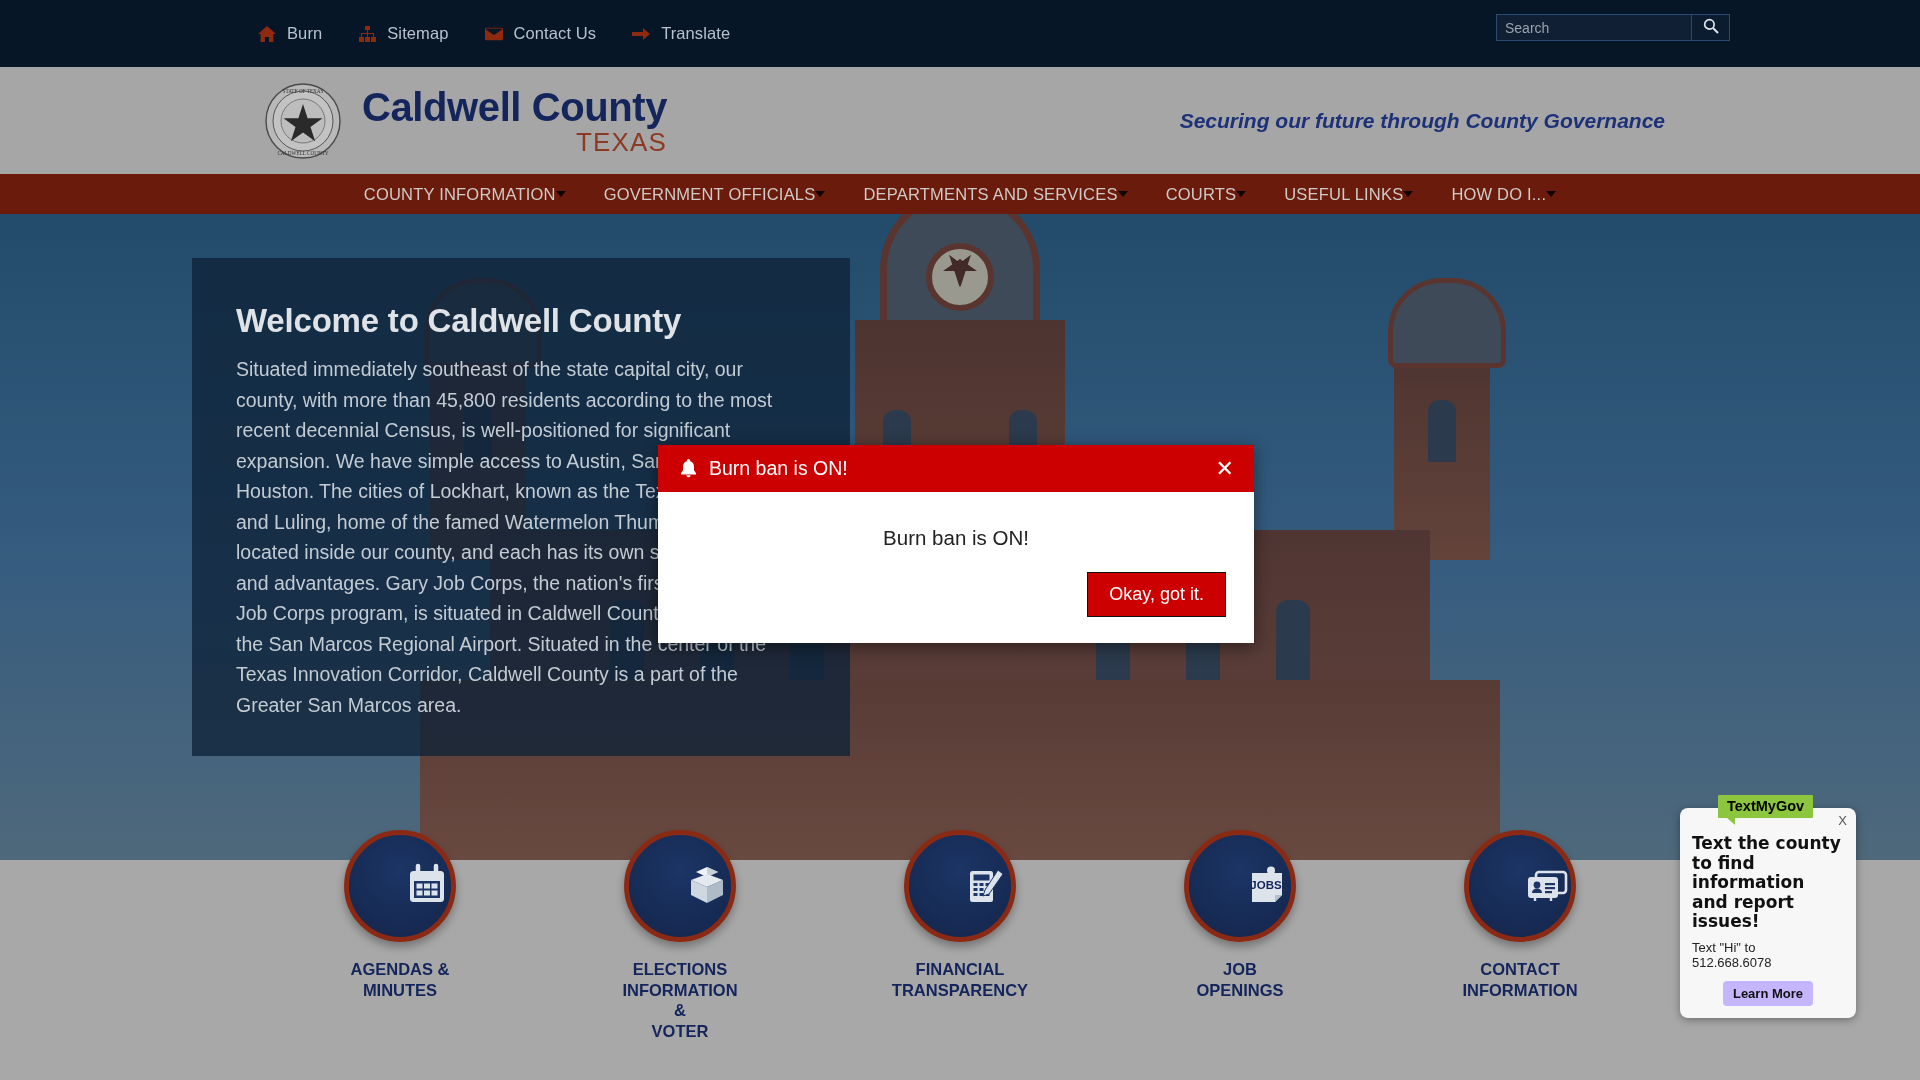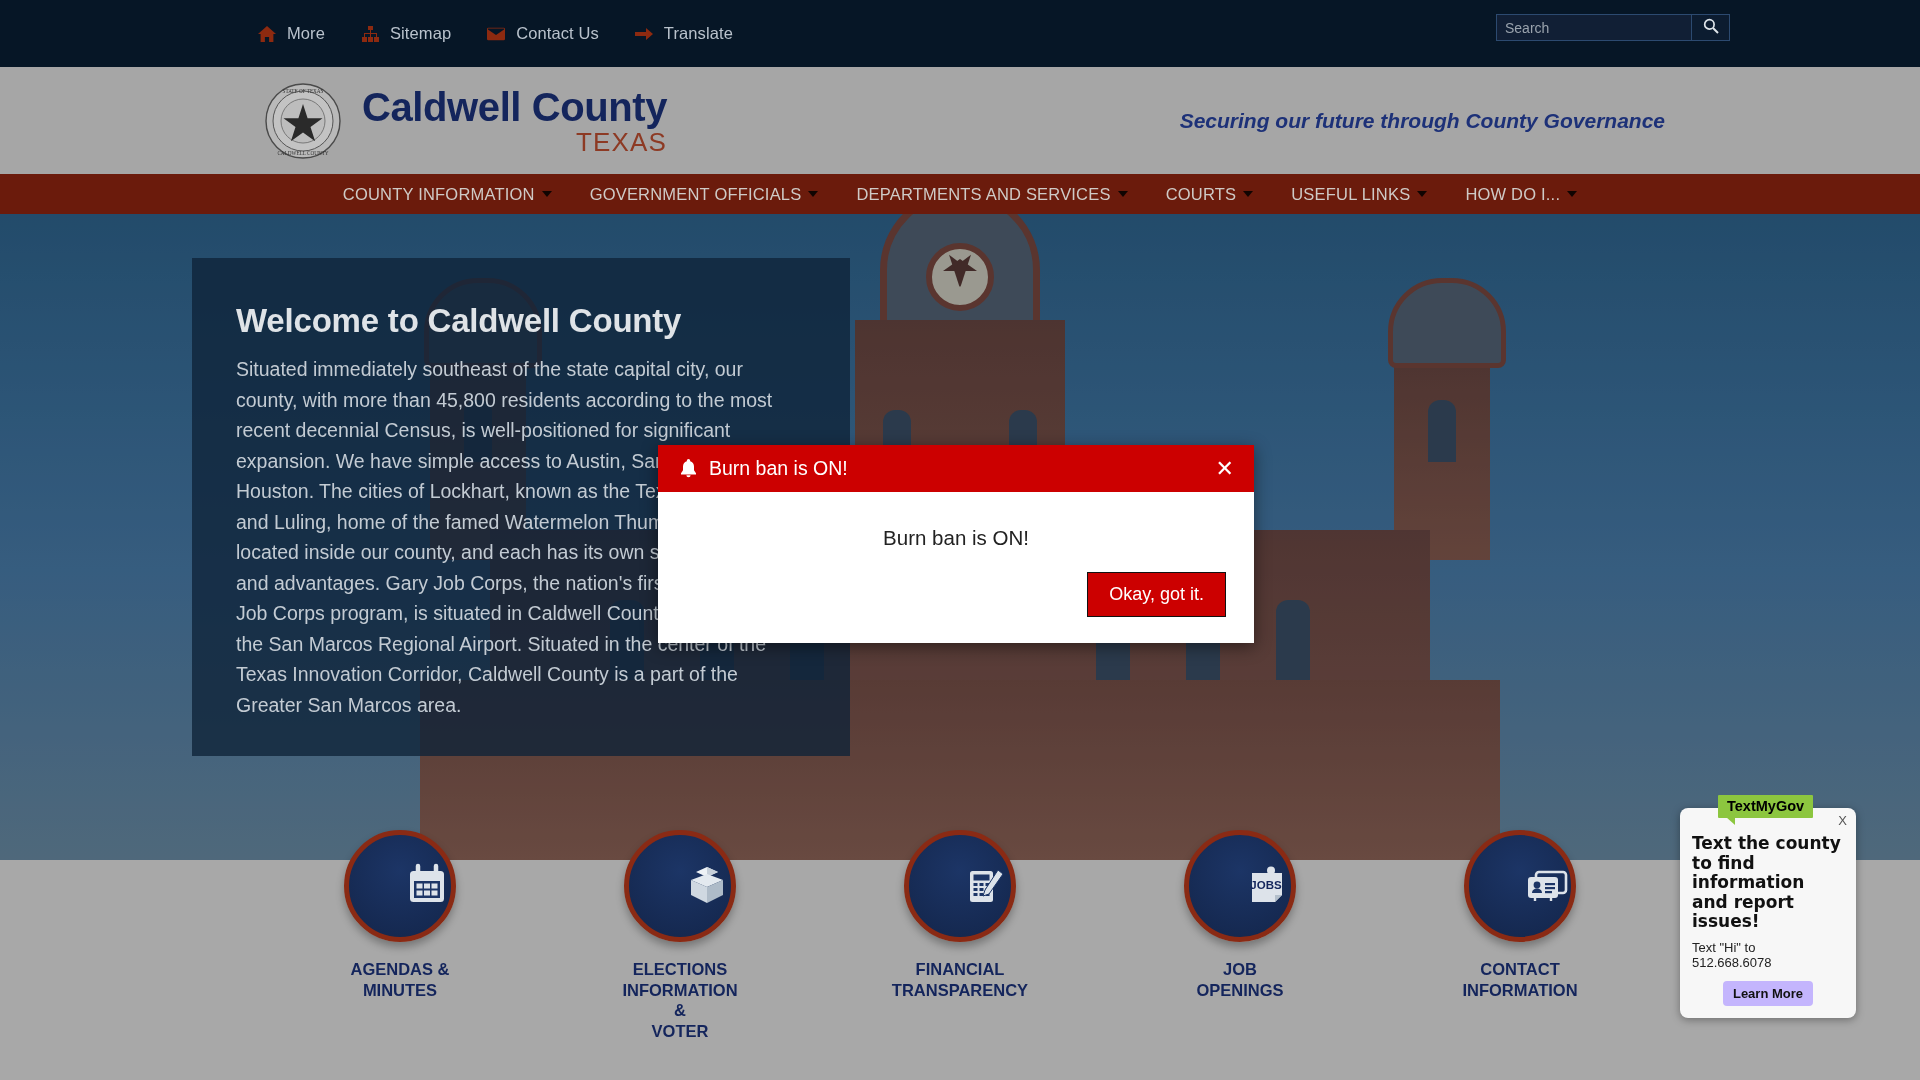--- a/index.html
+++ b/index.html
@@ -47,21 +47,21 @@
     position: absolute; right: 255px; top: 50%; transform: translateY(-50%);
     font-size: 21px; font-style: italic; font-weight: bold; color: #1d3178;
   }
 
   
   .mainnav {
     position: absolute; top: 174px; left: 0; width: 1920px; height: 40px;
     background: #6b1b0c; display: flex; align-items: center; justify-content: center;
   }
   .nav-item {
-    display: flex; align-items: center; gap: 7px; padding: 0 19px; height: 40px;
+    display: flex; align-items: center; padding: 0 19px; height: 40px;
     cursor: pointer;
   }
   .nav-label { color: #cfcac6; font-size: 16.5px; letter-spacing: .2px; white-space: nowrap; }
   .caret { width: 0; height: 0; border-left: 5px solid transparent; border-right: 5px solid transparent;
            border-top: 6px solid #000; opacity: .85; }
 
   
   .hero {
     position: absolute; top: 214px; left: 0; width: 1920px; height: 646px; overflow: hidden;
     background: linear-gradient(to bottom, #2e6288 0%, #3c7099 30%, #4a7ba5 55%, #6d8ca0 100%);
@@ -164,21 +164,21 @@
 
   <div class="topbar">
     <div class="util-links">
 
       <div class="util-item">
         <span class="util-ico">
           <svg width="18" height="16" viewBox="0 0 18 16">
               <path fill="currentColor" d="M9 0L0 8h2.6v8h4.3v-5h4.2v5h4.3V8H18z"></path>
             </svg>
         </span>
-        <span class="util-label">More</span>
+        <span class="util-label">Burn</span>
       </div>
 
       <div class="util-item">
         <span class="util-ico">
           <svg width="17" height="16" viewBox="0 0 17 16">
               <rect fill="currentColor" x="6" y="0" width="5" height="4"></rect>
               <rect fill="currentColor" x="8" y="4" width="1" height="4"></rect>
               <rect fill="currentColor" x="2" y="7" width="13" height="1"></rect>
               <rect fill="currentColor" x="2" y="8" width="1" height="3"></rect>
               <rect fill="currentColor" x="8" y="8" width="1" height="3"></rect>

